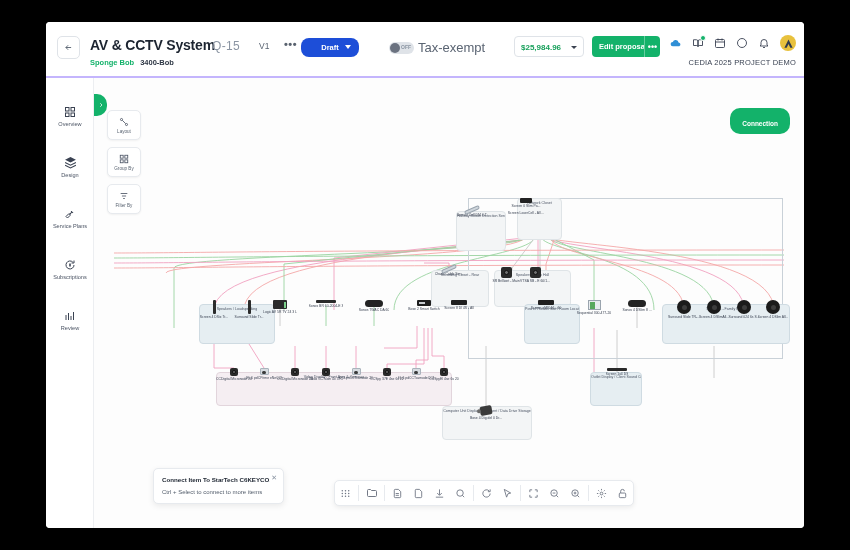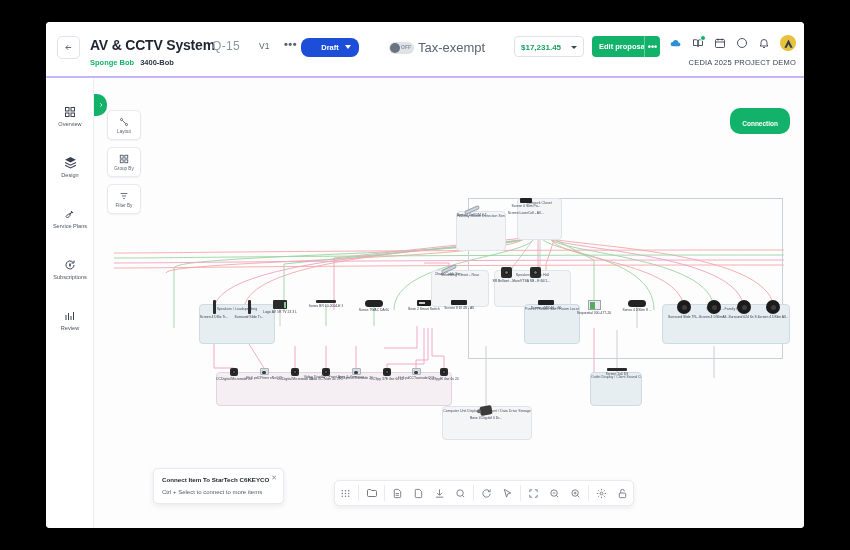--- a/index.html
+++ b/index.html
@@ -356,21 +356,21 @@
 
     <div class="toggle-wrap">
       <div class="toggle">
         <div class="knob"></div>
         <div class="off-txt">OFF</div>
       </div>
       <div class="toggle-lbl">Tax-exempt</div>
     </div>
 
     <div class="price-box">
-      <div class="val">$17,231.45</div>
+      <div class="val">$25,984.96</div>
       <div class="car"></div>
     </div>
 
     <div class="edit-btn">
       <span class="lbl">Edit proposal</span>
     </div>
     <div class="edit-kebab">•••</div>
 
     <div class="hdr-icons">
       <div class="hdr-icon">

